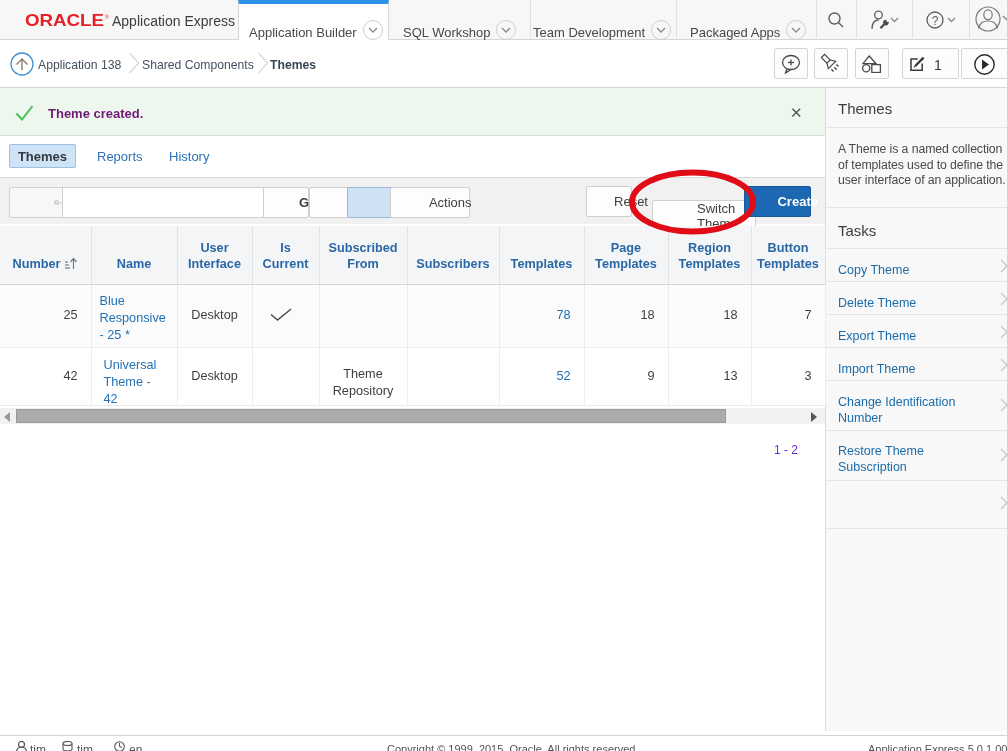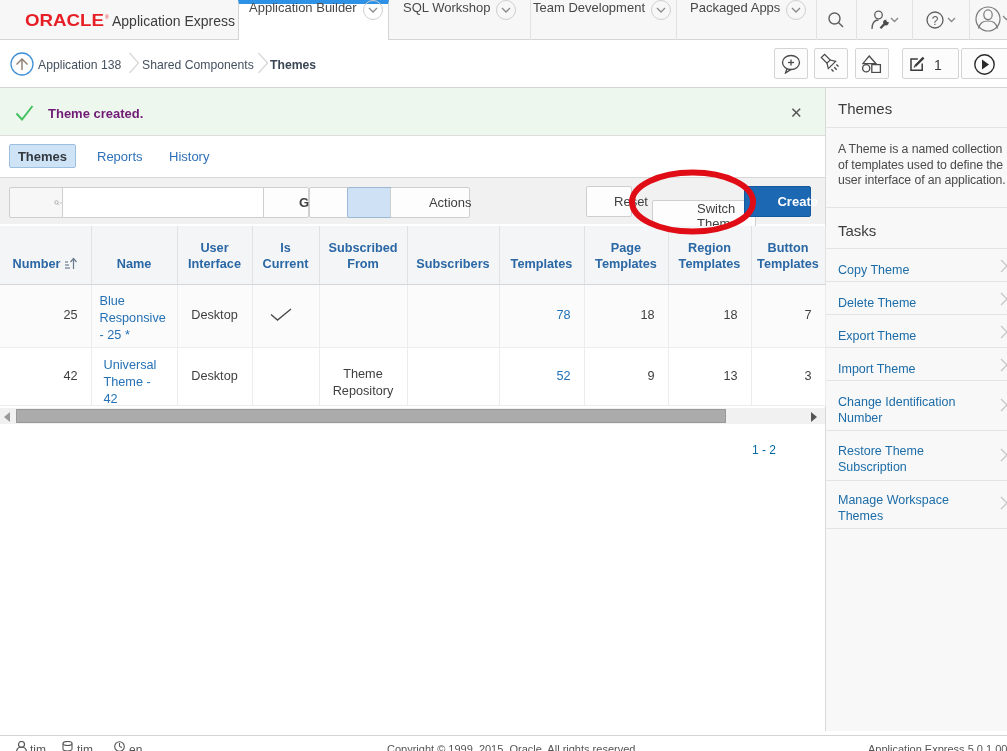--- a/index.html
+++ b/index.html
@@ -9,21 +9,21 @@
 .abs { position:absolute; }
 
 
 #topbar { left:0; top:0; width:1007px; height:40px; background:#f7f7f7;
   border-bottom:1px solid #d5d5d5; }
 #logo { left:25px; top:13px; font-size:14px; color:#3d3d3d; white-space:nowrap; }
 .tabsep { top:0; width:1px; height:40px; background:#e2e2e2; }
 #tab-active { left:238px; top:0; width:151px; height:41px; background:#fff;
   border-left:1px solid #d5d5d5; border-right:1px solid #d5d5d5;
   border-top:4px solid #2d91e6; }
-.tablabel { top:0; height:40px; display:flex; align-items:flex-start; }
+.tablabel { top:0; height:40px; display:flex; align-items:flex-end; }
 .circchev { display:inline-block; width:20px; height:20px; border:1px solid #cfcfcf;
   border-radius:50%; position:relative; margin-left:6px; }
 .circchev svg { position:absolute; left:4px; top:6px; }
 .hicon { top:0; height:40px; display:flex; align-items:center; justify-content:center; }
 
 
 #crumbbar { left:0; top:40px; width:1007px; height:48px; background:#fff;
   border-bottom:1px solid #d5d5d5; }
 #upcircle { left:10px; top:52px; width:24px; height:24px; }
 .crumbtxt { top:58px; font-size:12.2px; color:#44505e; }
@@ -87,21 +87,21 @@
 td a, .lnk { color:#2471b5; text-decoration:none; }
 tr.r1 td { height:63px; }
 tr.r2 td { height:58px; }
 
 
 #hscroll { left:0; top:408px; width:825px; height:16px; background:#f1f1f1; }
 #hthumb { left:16px; top:409px; width:710px; height:14px; background:#ababab;
   border:1px solid #999; }
 .scar { top:412px; width:0; height:0; }
 
-#pager { left:752px; top:443px; width:46px; font-size:12px; color:#0369a1; text-align:left; }
+#pager { left:752px; top:443px; width:46px; font-size:12px; color:#6d28d9; text-align:right; }
 
 
 #footer { left:0; top:735px; width:1007px; height:16px; background:#fff;
   border-top:1px solid #d4d4d4; }
 .ftxt { top:743px; font-size:12px; color:#555; white-space:nowrap; }
 
 
 #redellipse { left:626px; top:167px; pointer-events:none; }
 </style>
 </head>
@@ -243,21 +243,20 @@
   <div class="abs sb-link" style="top:295px;">Delete Theme</div>
   <div class="abs sb-div" style="top:314px;"></div>
   <div class="abs sb-link" style="top:328px;">Export Theme</div>
   <div class="abs sb-div" style="top:347px;"></div>
   <div class="abs sb-link" style="top:361px;">Import Theme</div>
   <div class="abs sb-div" style="top:380px;"></div>
   <div class="abs sb-link" style="top:394px;">Change Identification Number</div>
   <div class="abs sb-div" style="top:430px;"></div>
   <div class="abs sb-link" style="top:443px;">Restore Theme Subscription</div>
   <div class="abs sb-div" style="top:480px;"></div>
-  <div class="abs sb-link" style="top:492px;">Manage Workspace Themes</div>
   <div class="abs sb-div" style="top:528px;"></div>
   <svg class="abs" style="left:1000px; top:259px;" width="8" height="14" viewBox="0 0 8 14">
       <path d="M1 1 L7 7 L1 13" fill="none" stroke="#c8c8c8" stroke-width="1.4"></path>
     </svg>
   <svg class="abs" style="left:1000px; top:292px;" width="8" height="14" viewBox="0 0 8 14">
       <path d="M1 1 L7 7 L1 13" fill="none" stroke="#c8c8c8" stroke-width="1.4"></path>
     </svg>
   <svg class="abs" style="left:1000px; top:325px;" width="8" height="14" viewBox="0 0 8 14">
       <path d="M1 1 L7 7 L1 13" fill="none" stroke="#c8c8c8" stroke-width="1.4"></path>
     </svg>

